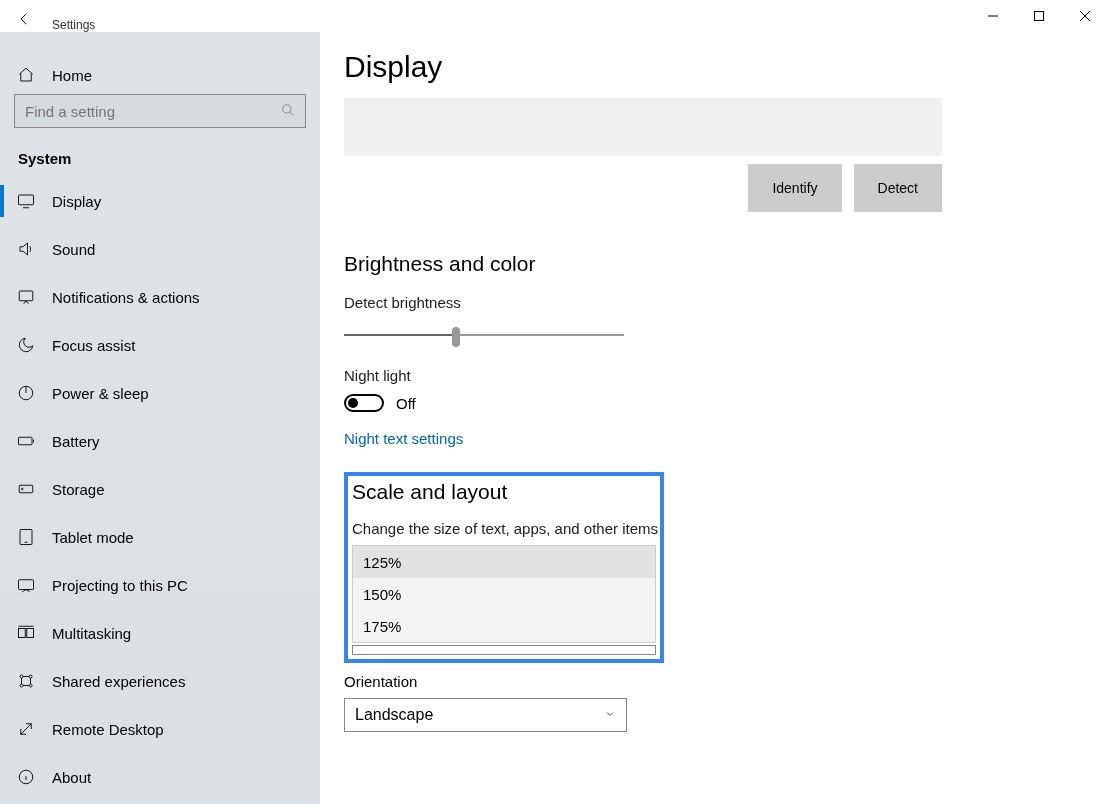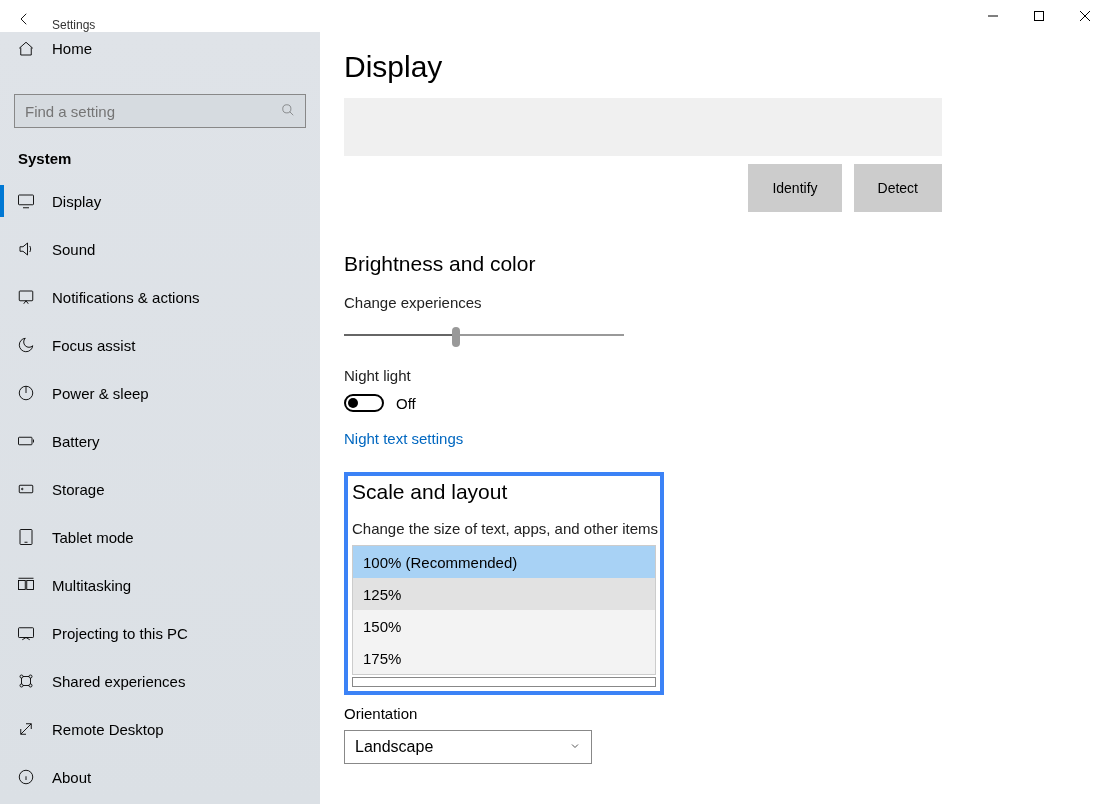--- a/index.html
+++ b/index.html
@@ -12,21 +12,21 @@
   .titlebar .spacer { flex: 1; }
   .win-controls { display: flex; }
   .win-btn { width: 46px; height: 32px; display: flex; align-items: center; justify-content: center; cursor: pointer; }
   .win-btn svg { width: 10px; height: 10px; stroke: #000; fill: none; }
 
   
   .app { display: flex; height: calc(804px - 32px); }
 
   
   .sidebar { width: 320px; background: linear-gradient(#dfe3e8,#dbe0e5); padding: 0; position:relative; }
-  .home-row { display: flex; align-items: flex-start; height: 44px; padding-left: 16px; gap: 16px; cursor: pointer; margin-top:8px;}
+  .home-row { display: flex; align-items: flex-end; height: 44px; padding-left: 16px; gap: 16px; cursor: pointer; margin-top:8px;}
   .home-row .icon { width: 20px; display:flex; justify-content:center;}
   .home-row .label { font-size: 15px; color: #000; }
 
   .search-wrap { padding: 10px 14px 0 14px; }
   .search-box { position: relative; border: 1px solid #888; background: #d6dbe0; height: 34px; display: flex; align-items: center; padding: 0 10px; }
   .search-box input { border: none; background: transparent; outline: none; font-size: 15px; width: 100%; color: #555; }
   .search-box .search-icon { position: absolute; right: 10px; top: 8px; color: #555; }
 
   .group-title { font-weight: 600; font-size: 15px; padding: 22px 0 10px 18px; color: #000; }
 
@@ -69,21 +69,21 @@
   .redbox { border:4px solid #3b82f6; width:320px; padding:0 0 0 0; margin-top:24px; position:relative; }
   .redbox .section-title { margin-top:4px; padding-left:4px;}
   .redbox .subtle { padding-left:4px; margin-top:16px;}
   .scale-list { margin:8px 4px 0 4px; border:1px solid #ccc; background:#f3f3f3; }
   .scale-item { height:32px; display:flex; align-items:center; padding-left:10px; font-size:15px; cursor:pointer;}
   .scale-item.selected { background:#a8d2f5; }
   .scale-item.hover { background:#e2e2e2; }
   .scale-spacer { height:10px; background:#fff; margin:2px 4px 4px 4px; border:1px solid #888;}
 
   .orientation-label { font-size:15px; margin-top:10px; }
-  .select-box { margin-top:8px; width:248px; height:34px; border:1px solid #888; display:flex; align-items:center; padding:0 10px; justify-content:space-between; cursor:pointer;}
+  .select-box { margin-top:8px; width:283px; height:34px; border:1px solid #888; display:flex; align-items:center; padding:0 10px; justify-content:space-between; cursor:pointer;}
   .select-box .chev { font-size:12px; color:#555;}
 
   .section-title.multi { margin-top:28px;}
 
   
   .ic { width:18px; height:18px; stroke:#000; fill:none; stroke-width:1.2; }
   .ic-sm { width:14px; height:14px; stroke:#555; fill:none; }
 </style>
 </head>
 <body>
@@ -210,35 +210,35 @@
             <svg class="ic" viewBox="0 0 24 24">
               <rect x="4" y="2" width="16" height="20" rx="1"></rect>
               <path d="M10 19h4"></path>
             </svg>
           </span>
           <span class="label">Tablet mode</span>
         </div>
         <div class="nav-item">
           <span class="icon">
             <svg class="ic" viewBox="0 0 24 24">
+              <rect x="2" y="5" width="20" height="13" rx="1"></rect>
+              <path d="M7 21l5-3 5 3"></path>
+            </svg>
+          </span>
+          <span class="label">Projecting to this PC</span>
+        </div>
+        <div class="nav-item">
+          <span class="icon">
+            <svg class="ic" viewBox="0 0 24 24">
               <rect x="2" y="6" width="9" height="12"></rect>
               <rect x="13" y="6" width="9" height="12"></rect>
               <path d="M2 3h20"></path>
             </svg>
           </span>
           <span class="label">Multitasking</span>
-        </div>
-        <div class="nav-item">
-          <span class="icon">
-            <svg class="ic" viewBox="0 0 24 24">
-              <rect x="2" y="5" width="20" height="13" rx="1"></rect>
-              <path d="M7 21l5-3 5 3"></path>
-            </svg>
-          </span>
-          <span class="label">Projecting to this PC</span>
         </div>
         <div class="nav-item">
           <span class="icon">
             <svg class="ic" viewBox="0 0 24 24">
               <circle cx="6" cy="6" r="2"></circle>
               <circle cx="18" cy="6" r="2"></circle>
               <circle cx="6" cy="18" r="2"></circle>
               <circle cx="18" cy="18" r="2"></circle>
               <path d="M8 6h8M6 8v8M18 8v8M8 18h8"></path>
             </svg>
@@ -270,42 +270,41 @@
   <div class="main">
     <div class="page-title">Display</div>
 
     <div class="display-preview"></div>
     <div class="btn-row">
       <button class="btn">Identify</button>
       <button class="btn">Detect</button>
     </div>
 
     <div class="section-title">Brightness and color</div>
-    <div class="subtle">Change experiences</div>
+    <div class="subtle">Detect brightness</div>
     <div class="slider-wrap">
       <div class="slider-track"></div>
       <div class="slider-fill"></div>
       <div class="slider-thumb"></div>
     </div>
 
     <div class="subtle" style="margin-top:22px;">Night light</div>
     <div class="toggle-row">
       <div class="toggle">
         <div class="toggle-knob"></div>
       </div>
       <span class="toggle-label">Off</span>
     </div>
 
     <a class="link">Night text settings</a>
 
     <div class="redbox">
       <div class="section-title">Scale and layout</div>
       <div class="subtle">Change the size of text, apps, and other items</div>
       <div class="scale-list" id="scale-list">
-          <div class="scale-item selected">100% (Recommended)</div>
           <div class="scale-item hover">125%</div>
           <div class="scale-item">150%</div>
           <div class="scale-item">175%</div>
         </div>
       <div class="scale-spacer"></div>
     </div>
 
     <div class="orientation-label">Orientation</div>
     <div class="select-box">
       <span>Landscape</span>

